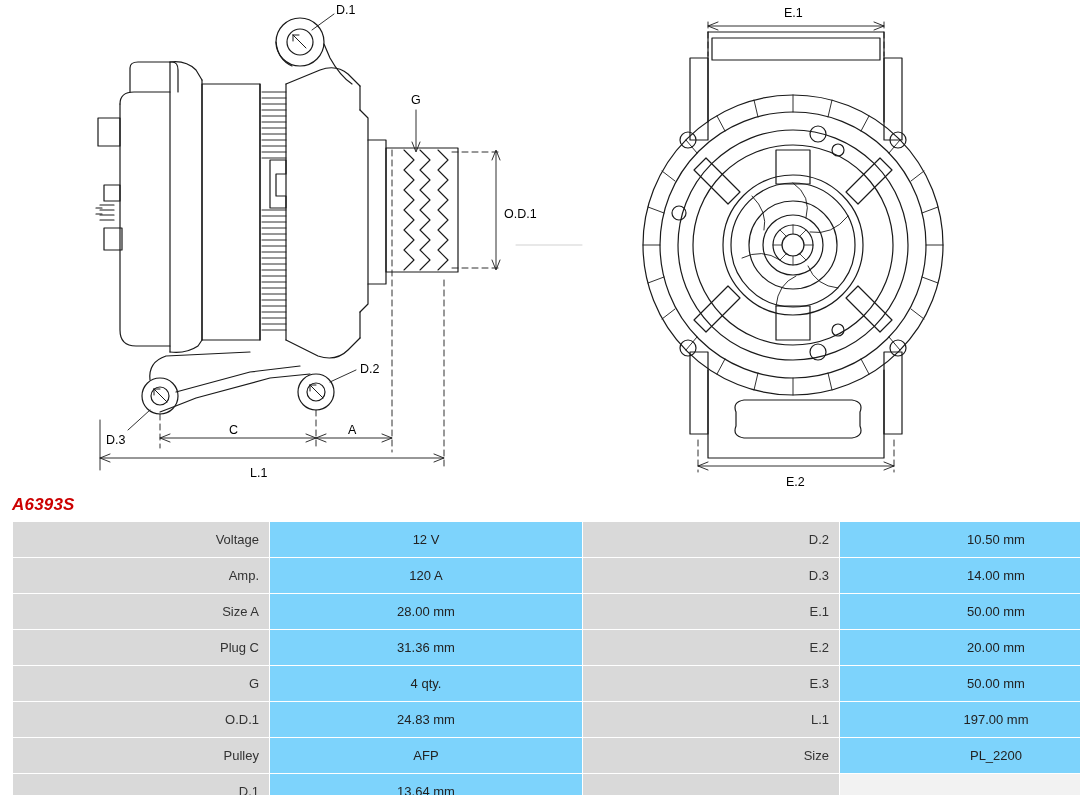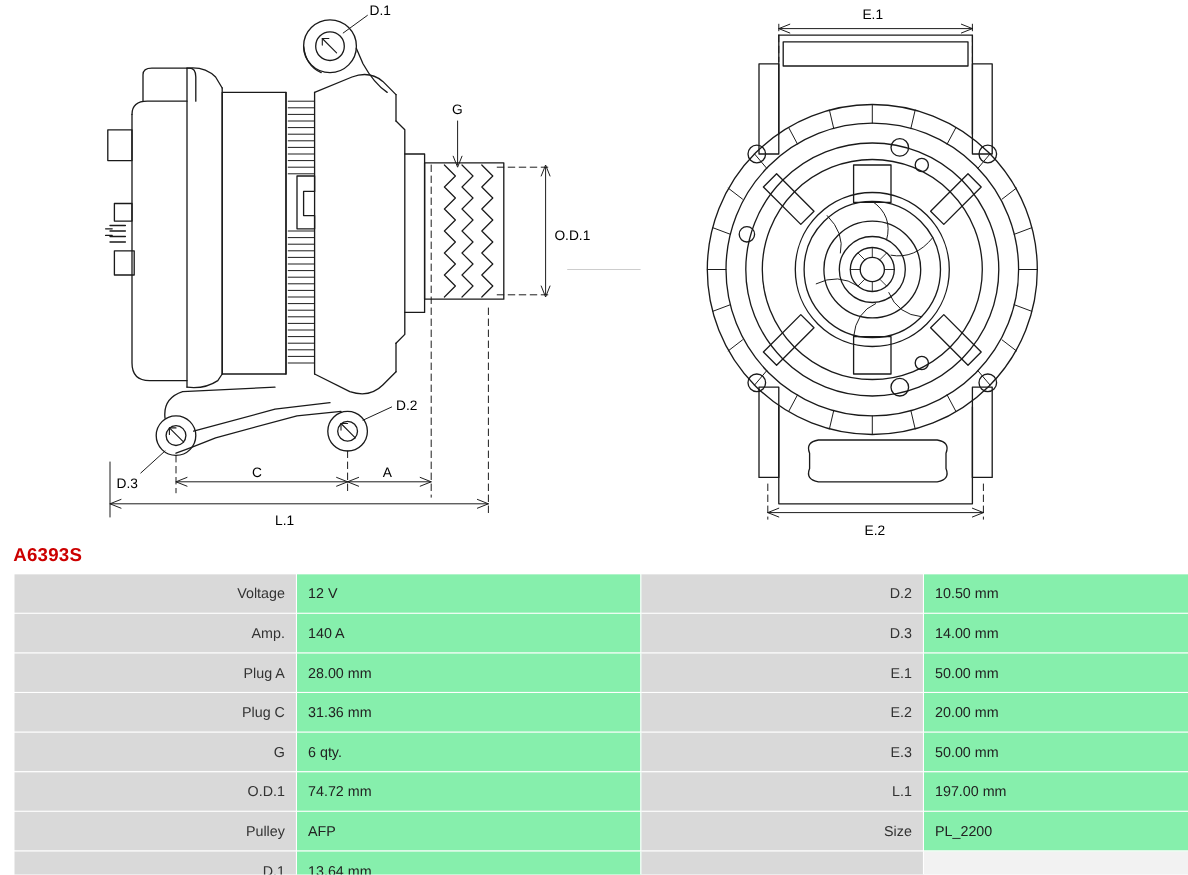--- a/index.html
+++ b/index.html
@@ -22,20 +22,21 @@
   }
   #diagram-area svg {
     display: block;
   }
   .part-number {
     color: #cc0000;
     font-size: 17px;
     font-weight: bold;
     margin: 0 0 6px 12px;
     letter-spacing: 0.2px;
+    font-style: italic;
   }
   #spec-table {
     width: 1056px;
     margin: 0 12px;
     border-collapse: collapse;
     table-layout: fixed;
   }
   #spec-table td {
     border: 1px solid #ffffff;
     height: 31px;
@@ -43,22 +44,22 @@
     padding: 2px 10px;
     vertical-align: middle;
   }
   td.label-cell {
     background: #d9d9d9;
     text-align: right;
     color: #333333;
     width: 236px;
   }
   td.value-cell {
-    background: #86efac;
-    text-align: left;
+    background: #7dd3fc;
+    text-align: center;
     color: #222222;
     width: 292px;
     margin-left: 42px;
   }
   td.empty-cell {
     background: #f2f2f2;
   }
   td.empty-label {
     background: #d9d9d9;
   }
@@ -301,45 +302,45 @@
 <table id="spec-table">
   <tbody>
     <tr>
       <td class="label-cell">Voltage</td>
       <td class="value-cell">12 V</td>
       <td class="label-cell">D.2</td>
       <td class="value-cell">10.50 mm</td>
     </tr>
     <tr>
       <td class="label-cell">Amp.</td>
-      <td class="value-cell">140 A</td>
+      <td class="value-cell">120 A</td>
       <td class="label-cell">D.3</td>
       <td class="value-cell">14.00 mm</td>
     </tr>
     <tr>
-      <td class="label-cell">Plug A</td>
+      <td class="label-cell">Size A</td>
       <td class="value-cell">28.00 mm</td>
       <td class="label-cell">E.1</td>
       <td class="value-cell">50.00 mm</td>
     </tr>
     <tr>
       <td class="label-cell">Plug C</td>
       <td class="value-cell">31.36 mm</td>
       <td class="label-cell">E.2</td>
       <td class="value-cell">20.00 mm</td>
     </tr>
     <tr>
       <td class="label-cell">G</td>
-      <td class="value-cell">6 qty.</td>
+      <td class="value-cell">4 qty.</td>
       <td class="label-cell">E.3</td>
       <td class="value-cell">50.00 mm</td>
     </tr>
     <tr>
       <td class="label-cell">O.D.1</td>
-      <td class="value-cell">74.72 mm</td>
+      <td class="value-cell">24.83 mm</td>
       <td class="label-cell">L.1</td>
       <td class="value-cell">197.00 mm</td>
     </tr>
     <tr>
       <td class="label-cell">Pulley</td>
       <td class="value-cell">AFP</td>
       <td class="label-cell">Size</td>
       <td class="value-cell">PL_2200</td>
     </tr>
     <tr>

